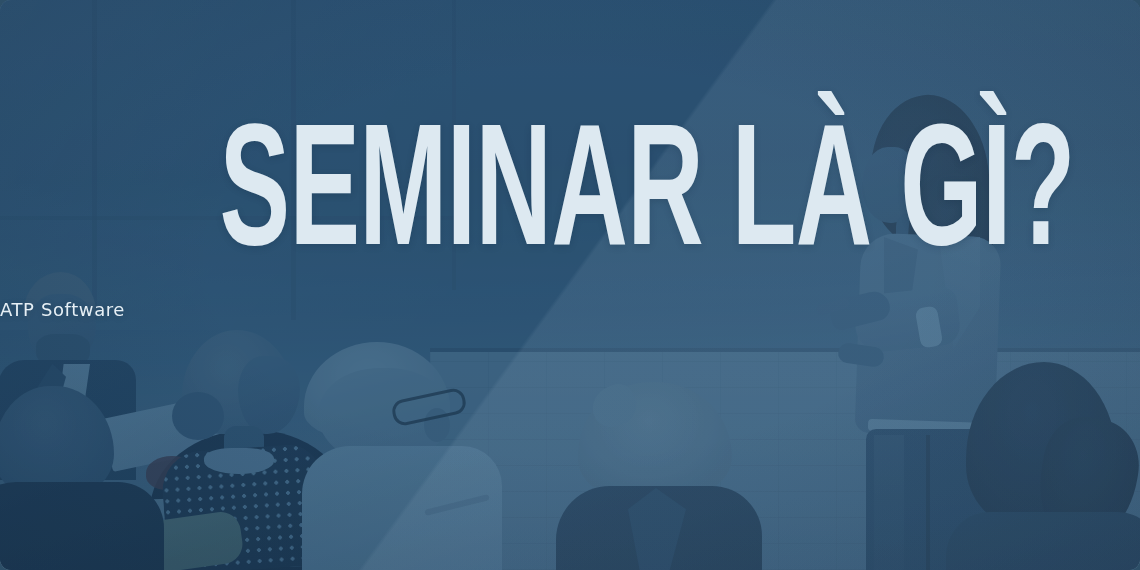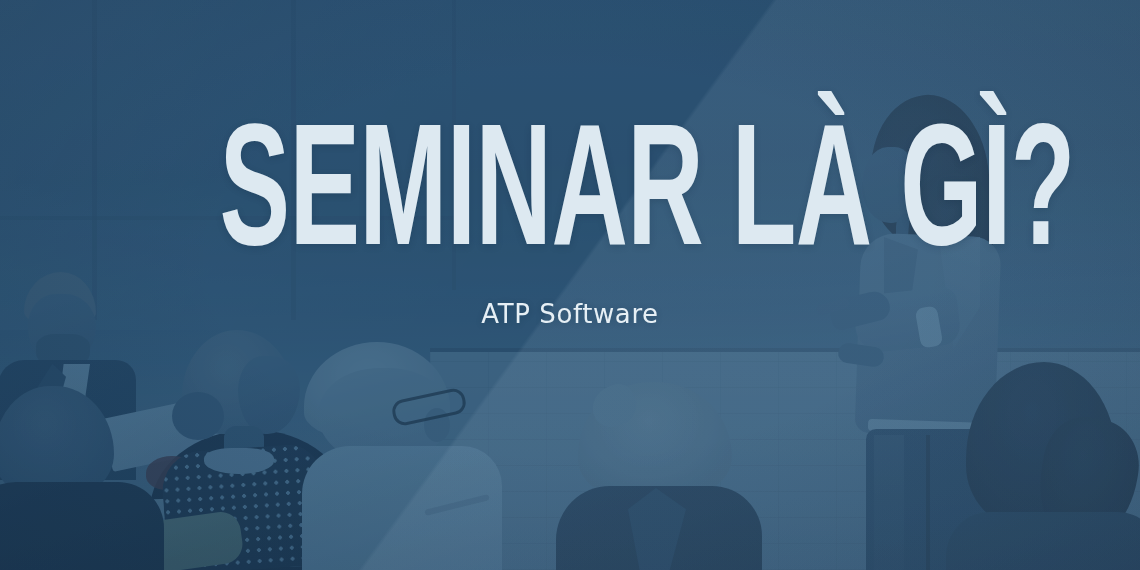--- a/index.html
+++ b/index.html
@@ -7,20 +7,21 @@
   html,body{
     width:1140px; height:570px; overflow:hidden;
     background:#2d4f68;
     font-family:"Liberation Sans", sans-serif;
   }
 
   
   .stage{
     position:relative; width:1140px; height:570px; overflow:hidden;
     background:#355d7c;
+    border-radius:11px;
   }
 
   
   .photo{ position:absolute; inset:0; overflow:hidden; }
 
   
   .wall{
     position:absolute; inset:0;
     background:
       linear-gradient(178deg,#4e7796 0%, #4a7390 30%, #5d86a2 58%, #7e9db2 78%, #8fa9bb 100%);
@@ -351,24 +352,24 @@
     line-height:1;
     letter-spacing:-1px;
     color:#dde9f1;
     transform:scaleX(.615);
     transform-origin:50% 0;
     white-space:nowrap;
     text-shadow:0 2px 10px rgba(13,35,55,.18);
   }
   .subtitle{
     position:absolute; left:0; right:0; top:299px;
-    text-align:center;
+    text-align:left;
     font-family:"DejaVu Sans", sans-serif;
     font-weight:400;
-    font-size:26px;
+    font-size:18px;
     letter-spacing:.6px;
     color:#e6eff5;
     text-shadow:0 1px 6px rgba(13,35,55,.22);
   }
 </style>
 </head>
 <body>
 
 <div class="stage">
 

